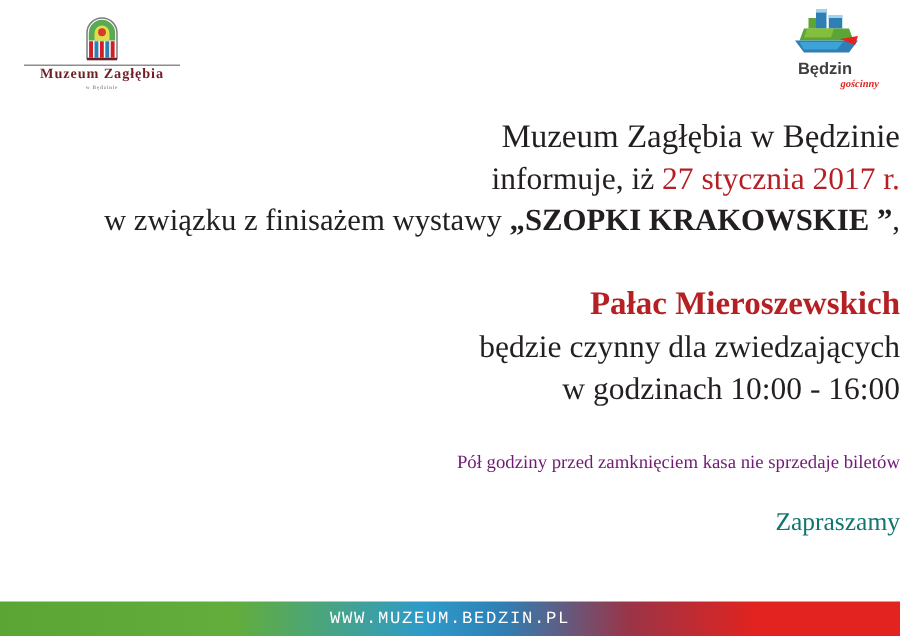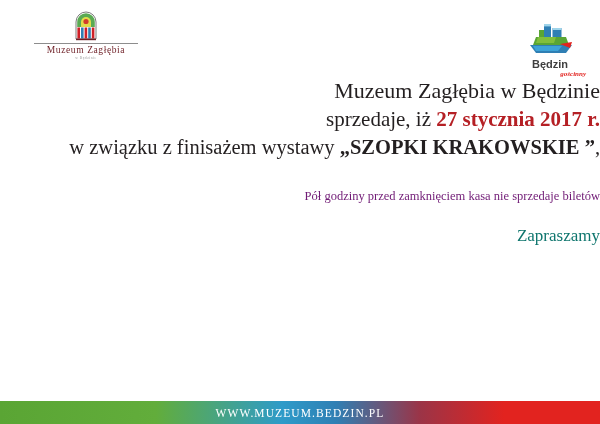--- a/index.html
+++ b/index.html
@@ -19,29 +19,30 @@
     position: relative;
     width: 600px;
     height: 424px;
     background: #ffffff;
     box-sizing: border-box;
   }
 
   
   .logo-left {
     position: absolute;
-    left: 30px;
+    left: 12px;
     top: 6px;
     width: 112px;
     height: 58px;
+    font-weight: bold;
   }
   .logo-right {
     position: absolute;
     right: 14px;
-    top: 20px;
+    top: 2px;
     width: 72px;
     height: 58px;
   }
 
   .mz-mark {
     width: 112px;
     height: 36px;
     display: flex;
     align-items: flex-end;
     justify-content: center;
@@ -115,21 +116,21 @@
     color: #231f20;
     line-height: 1.34;
     white-space: nowrap;
   }
   .l-big   { font-size: 22px; }
   .l-mid   { font-size: 21px; }
   .l-small { font-size: 20.5px; padding-left: 45px; }
 
   .accent-bold {
     color: #b52025;
-    font-weight: bold;
+    font-weight: normal;
   }
   .black-bold {
     color: #231f20;
     font-weight: bold;
   }
 
   .block-2 { margin-top: 26px; }
   .headline-red {
     font-size: 22px;
     font-weight: bold;
@@ -164,21 +165,21 @@
         #2e9bc9 47%,
         #2f7fb4 56%,
         #9b3447 70%,
         #e2231f 84%,
         #e2231f 100%);
     display: flex;
     align-items: center;
     justify-content: center;
   }
   .footer-url {
-    font-family: Liberation Serif, serif;
+    font-family: Liberation Mono, monospace;
     font-size: 11.5px;
     letter-spacing: 1.1px;
     color: #ffffff;
   }
 </style>
 </head>
 <body>
 
 <div class="poster">
 
@@ -220,24 +221,29 @@
       </svg>
     </div>
     <div class="bdz-name">Będzin</div>
     <div class="bdz-slogan">gościnny</div>
   </div>
 
   <div class="copy">
 
     <div class="line l-big">Muzeum Zagłębia w Będzinie</div>
 
-    <div class="line l-mid"><span>sprzedaje, iż </span><span class="accent-bold">27 stycznia 2017 r.</span></div>
+    <div class="line l-mid"><span>informuje, iż </span><span class="accent-bold">27 stycznia 2017 r.</span></div>
 
     <div class="line l-small"><span>w związku z finisażem wystawy </span><span class="black-bold">„</span><span class="black-bold">SZOPKI KRAKOWSKIE</span><span class="black-bold"> ”</span><span>,</span></div>
 
+    <div class="block-2">
+      <div class="headline-red">Pałac Mieroszewskich</div>
+      <div class="line l-mid">będzie czynny dla zwiedzających</div>
+      <div class="line l-mid">w godzinach 10:00 - 16:00</div>
+    </div>
 
     <div class="fineprint">Pół godziny przed zamknięciem kasa nie sprzedaje biletów</div>
 
     <div class="closing">Zapraszamy</div>
   </div>
 
   <div class="footer-bar">
     <span class="footer-url">WWW.MUZEUM.BEDZIN.PL</span>
   </div>
 

